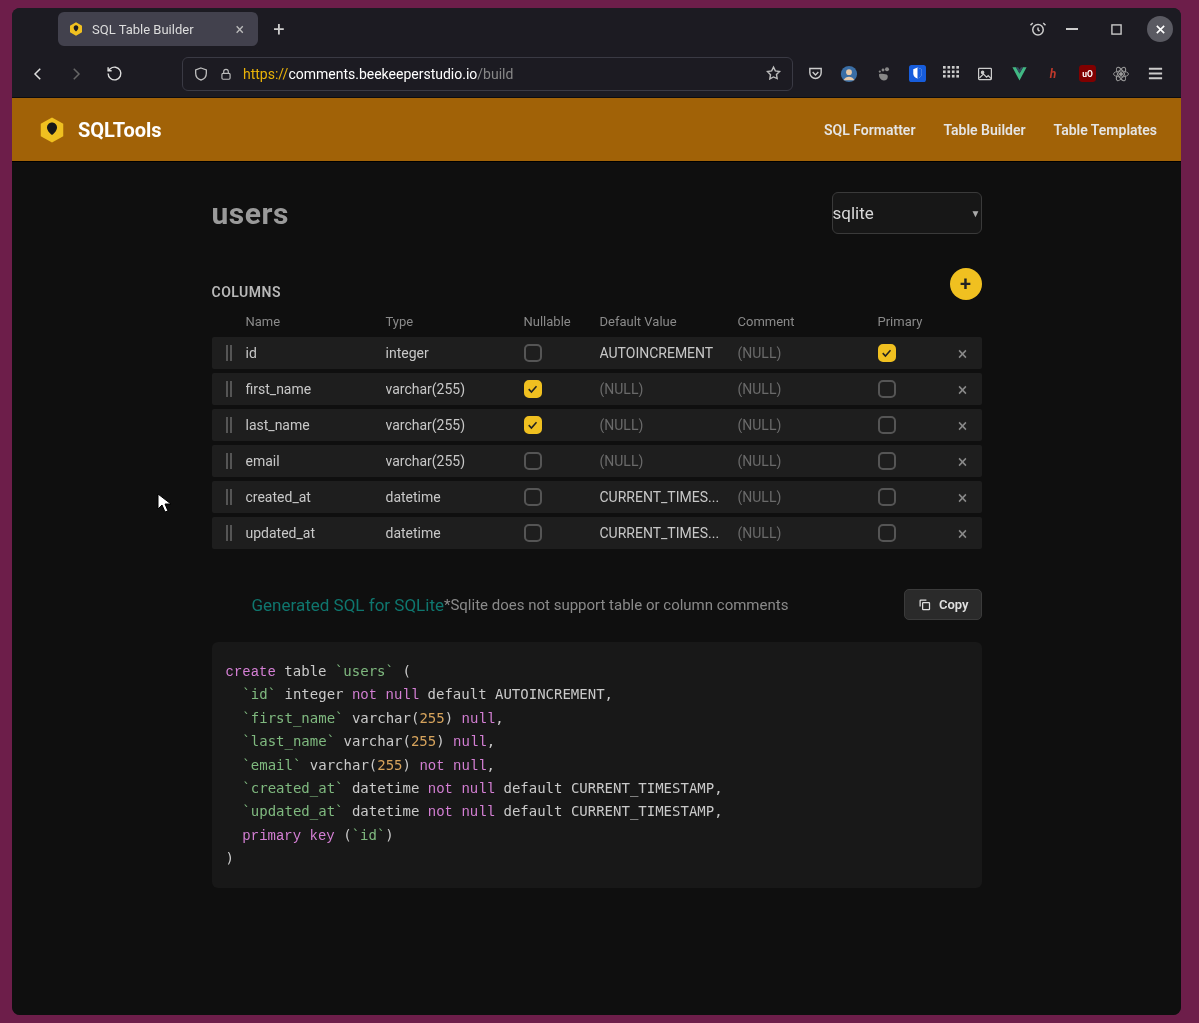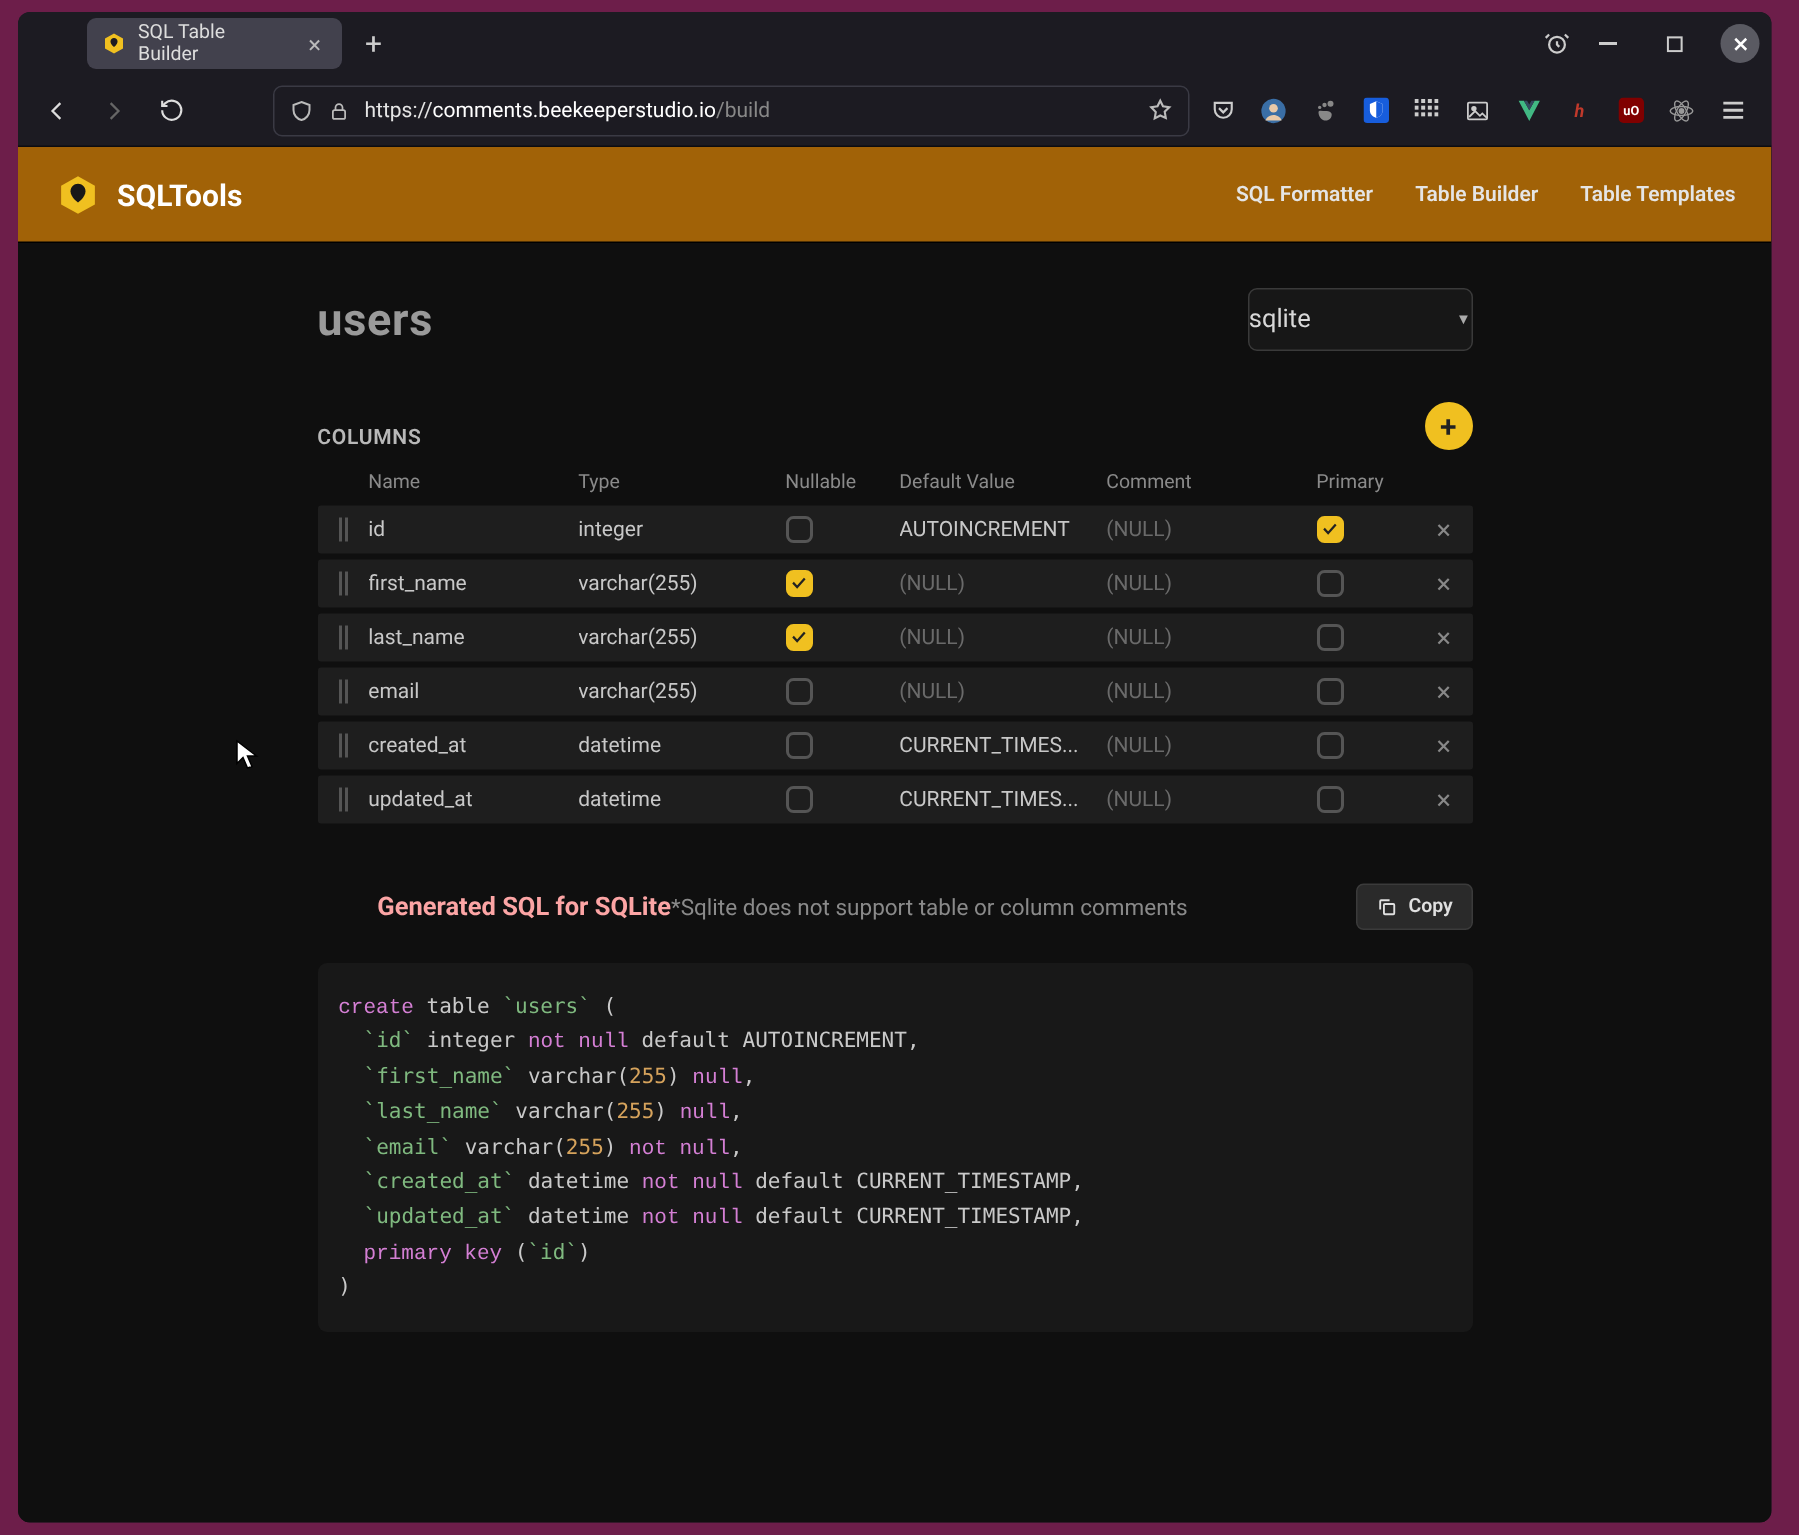--- a/index.html
+++ b/index.html
@@ -24,21 +24,21 @@
   
   .tabbar {
     height: 42px;
     background: #1c1b22;
     display:flex; align-items:flex-end;
     position: relative;
   }
   .tab {
     margin-left: 46px;
     margin-bottom: 4px;
-    width: 170px; height: 34px;
+    width: 200px; height: 34px;
     background: #42414d;
     border-radius: 6px;
     display:flex; align-items:center;
     padding: 0 10px;
     gap: 8px;
     color: #ddd;
     font-size: 13px;
   }
   .tab .favicon { width:16px; height:16px; display:inline-flex; align-items:center; justify-content:center; color:#f0c020; font-weight:bold;}
   .tab-close { margin-left:auto; color:#bbb; font-size:16px; padding:0 4px; cursor:pointer;}
@@ -125,21 +125,21 @@
   .drag-handle { display:flex; justify-content:center; gap:2px;}
   .drag-handle span{ width:2px; height:16px; background:#555;}
   .cell { color:#c8c8c8; font-size:14px; overflow:hidden; text-overflow:ellipsis; white-space:nowrap;}
   .cell.muted { color:#6a6a6a;}
   .chk { width:18px; height:18px; border:2px solid #555; border-radius:5px; display:flex; align-items:center; justify-content:center; cursor:pointer;}
   .chk.on { background:#f0c020; border-color:#f0c020;}
   .chk.on::after{ content:"✓"; color:#222; font-size:13px; font-weight:900;}
   .row-remove { color:#888; font-size:18px; display:flex; justify-content:center; cursor:pointer;}
 
   .gen-row { margin-top:40px; display:flex; align-items:center;}
-  .gen-title { color:#fca5a5; font-size:17px; font-weight:700;padding-left:40px;}
+  .gen-title { color:#0f766e; font-size:17px; font-weight:400;padding-left:40px;}
   .gen-note { color:#8a8a8a; font-size:15px;}
   .copy-btn { margin-left:auto; background:#2a2a2a; border:1px solid #3b3b3b; border-radius:5px; padding:7px 12px; display:flex; align-items:center; gap:7px; color:#e0e0e0; font-weight:600; font-size:13px; cursor:pointer;}
 
   .codeblock {
     margin-top:22px;
     background:#181818;
     border-radius:6px;
     padding:18px 14px;
     font-family: "DejaVu Sans Mono", Menlo, Consolas, monospace;
     font-size:14px;
@@ -221,21 +221,21 @@
           <svg width="16" height="16" viewBox="0 0 24 24" fill="none" stroke="#bbb" stroke-width="2">
             <path d="M12 3l8 3v5c0 5-3.5 9-8 10-4.5-1-8-5-8-10V6z"></path>
           </svg>
         </span>
       <span>
           <svg width="14" height="14" viewBox="0 0 24 24" fill="none" stroke="#bbb" stroke-width="2">
             <rect x="5" y="11" width="14" height="10" rx="2"></rect>
             <path d="M8 11V8a4 4 0 1 1 8 0v3"></path>
           </svg>
         </span>
-      <span class="url-text"><span style="color:#e5e5e5">https://</span><span class="domain">comments.beekeeperstudio.io</span><span style="color:#888">/build</span></span>
+      <span class="url-text"><span style="color:#eab308">https://</span><span class="domain">comments.beekeeperstudio.io</span><span style="color:#888">/build</span></span>
       <span>
           <svg width="17" height="17" viewBox="0 0 24 24" fill="none" stroke="#bbb" stroke-width="2">
             <path d="M12 3l2.6 5.3 5.9.9-4.3 4.1 1 5.9L12 16.9l-5.2 2.7 1-5.9L3.5 9.2l5.9-.9z"></path>
           </svg>
         </span>
     </div>
     <div class="ext-icons">
       <span class="ext">
           <svg width="17" height="17" viewBox="0 0 24 24" fill="none" stroke="#ccc" stroke-width="2">
             <path d="M4 5h16v6a8 8 0 0 1-16 0z"></path>

